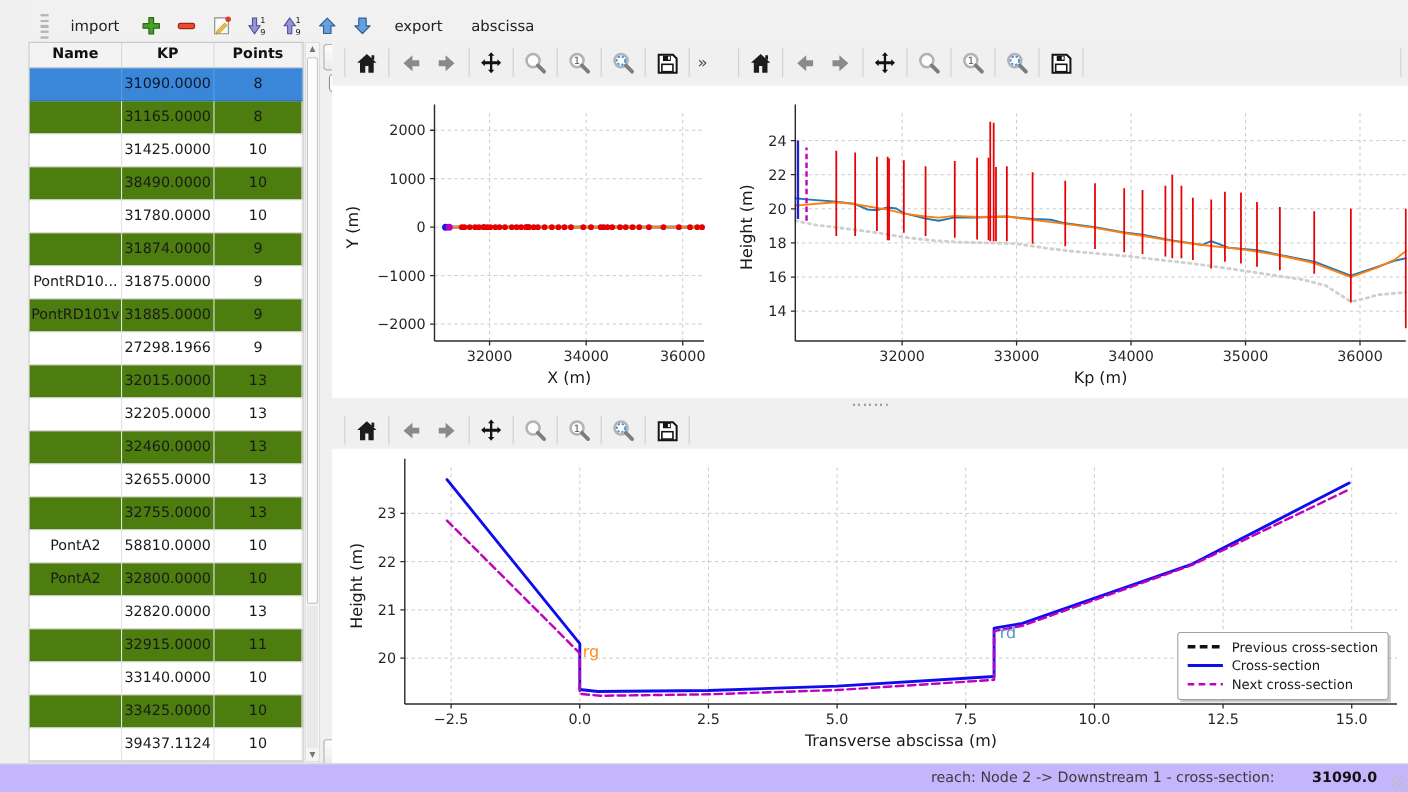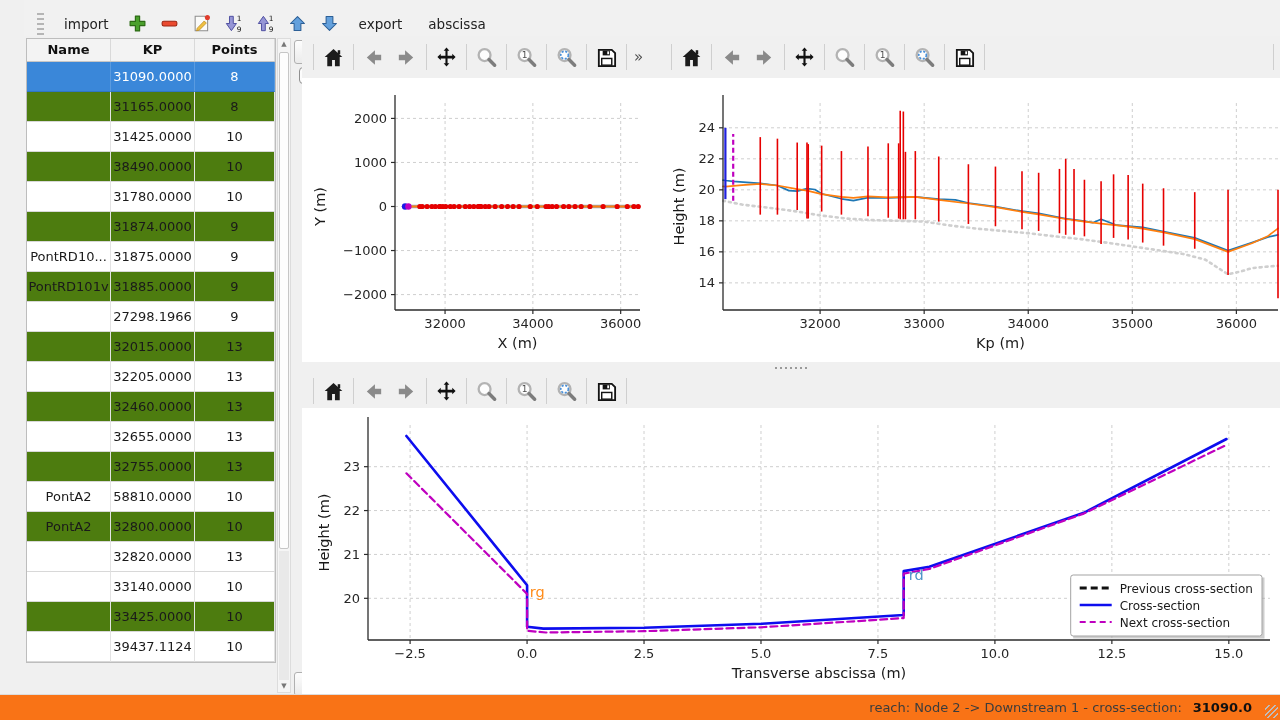--- a/index.html
+++ b/index.html
@@ -24,21 +24,21 @@
   .left-panel{position:absolute;left:0;top:36px;width:302px;bottom:26px;background:#f0f0f0;margin-left:24px;}
   .xs-table{position:absolute;left:2px;top:2px;width:250px;background:#fff;border:1px solid #bdbdbd;}
   .thead,.trow{display:grid;grid-template-columns:84px 84px 80px;}
   .thead{height:23px;line-height:22px;background:#f3f3f3;border-bottom:1px solid #c6c6c6;}
   .thead div{font-size:13px;font-weight:bold;text-align:center;color:#111;border-right:1px solid #d9d9d9;}
   .trow{height:30px;line-height:29px;background:#fff;}
   .trow.alt{background:#4d7c0f;}
   .trow div{font-size:13px;text-align:center;color:#1a1a1a;border-right:1px solid #e3e3e3;
     border-bottom:1px solid #d8d8d8;overflow:hidden;white-space:nowrap;}
   .trow.sel{background:#3a87d9;}
-  .trow.sel div{color:#ffffff;border-right-color:#5a9be0;border-bottom-color:#2f76c4;}
+  .trow.sel div{color:#0f172a;border-right-color:#5a9be0;border-bottom-color:#2f76c4;}
 
   .table-scrollbar{position:absolute;left:253px;top:2px;width:14px;height:655px;
     background:#f5f5f5;border:1px solid #dcdcdc;}
   .ts-arrow{position:absolute;left:0;right:0;text-align:center;font-size:7px;color:#777;line-height:11px;}
   .ts-up{top:0;} .ts-down{bottom:0;}
   .ts-handle{position:absolute;left:1px;right:1px;top:13px;height:497px;background:#fdfdfd;
     border:1px solid #c6c6c6;border-radius:2px;}
   .ts-lower{position:absolute;left:1px;right:1px;top:512px;bottom:12px;background:#e9e9e9;}
 
   .ps-btn{position:absolute;left:270px;width:28px;height:24px;background:linear-gradient(#fdfdfd,#ebebeb);
@@ -69,24 +69,24 @@
   #fig-profile{left:360px;top:42px;width:618px;height:284px;}
   .splitter{position:absolute;left:0;top:326px;right:0;height:12px;background:#f0f0f0;
     display:flex;align-items:center;justify-content:center;}
   .splitter-dots{width:32px;height:2px;
     background-image:repeating-linear-gradient(to right,#9a9a9a 0 2px,transparent 2px 5px);}
   .pane-cross{position:absolute;left:0;top:338px;right:0;bottom:0;background:#f0f0f0;}
   #fig-cross{left:0;top:34px;width:978px;height:286px;}
   svg text{font-family:"DejaVu Sans","Liberation Sans",sans-serif;}
 
   
-  .status-bar{position:absolute;left:0;bottom:0;right:0;height:26px;background:#f97316;
+  .status-bar{position:absolute;left:0;bottom:0;right:0;height:26px;background:#c4b5fd;
     border-top:1px solid #dcdcdc;display:flex;align-items:center;justify-content:flex-end;
-    padding-right:28px;font-size:13px;color:#3c3c3c;}
-  .status-value{font-weight:bold;color:#111;margin-left:11px;}
+    padding-right:28px;font-size:13px;color:#3c3c3c;gap:33px;}
+  .status-value{font-weight:bold;color:#111;margin-left:1px;}
   .grip{position:absolute;right:2px;bottom:2px;width:13px;height:13px;
     background:repeating-linear-gradient(135deg,transparent 0 2.5px,#bdbdbd 2.5px 4px);}
 </style>
 </head>
 <body>
 
 <div class="window">
 
   <div class="main-toolbar" id="main-toolbar">
       <div class="tb-handle"></div>
@@ -220,20 +220,25 @@
         </div>
         <div class="trow alt">
           <div>PontA2</div>
           <div>32800.0000</div>
           <div>10</div>
         </div>
         <div class="trow">
           <div></div>
           <div>32820.0000</div>
           <div>13</div>
+        </div>
+        <div class="trow alt">
+          <div></div>
+          <div>32915.0000</div>
+          <div>11</div>
         </div>
         <div class="trow">
           <div></div>
           <div>33140.0000</div>
           <div>10</div>
         </div>
         <div class="trow alt">
           <div></div>
           <div>33425.0000</div>
           <div>10</div>

